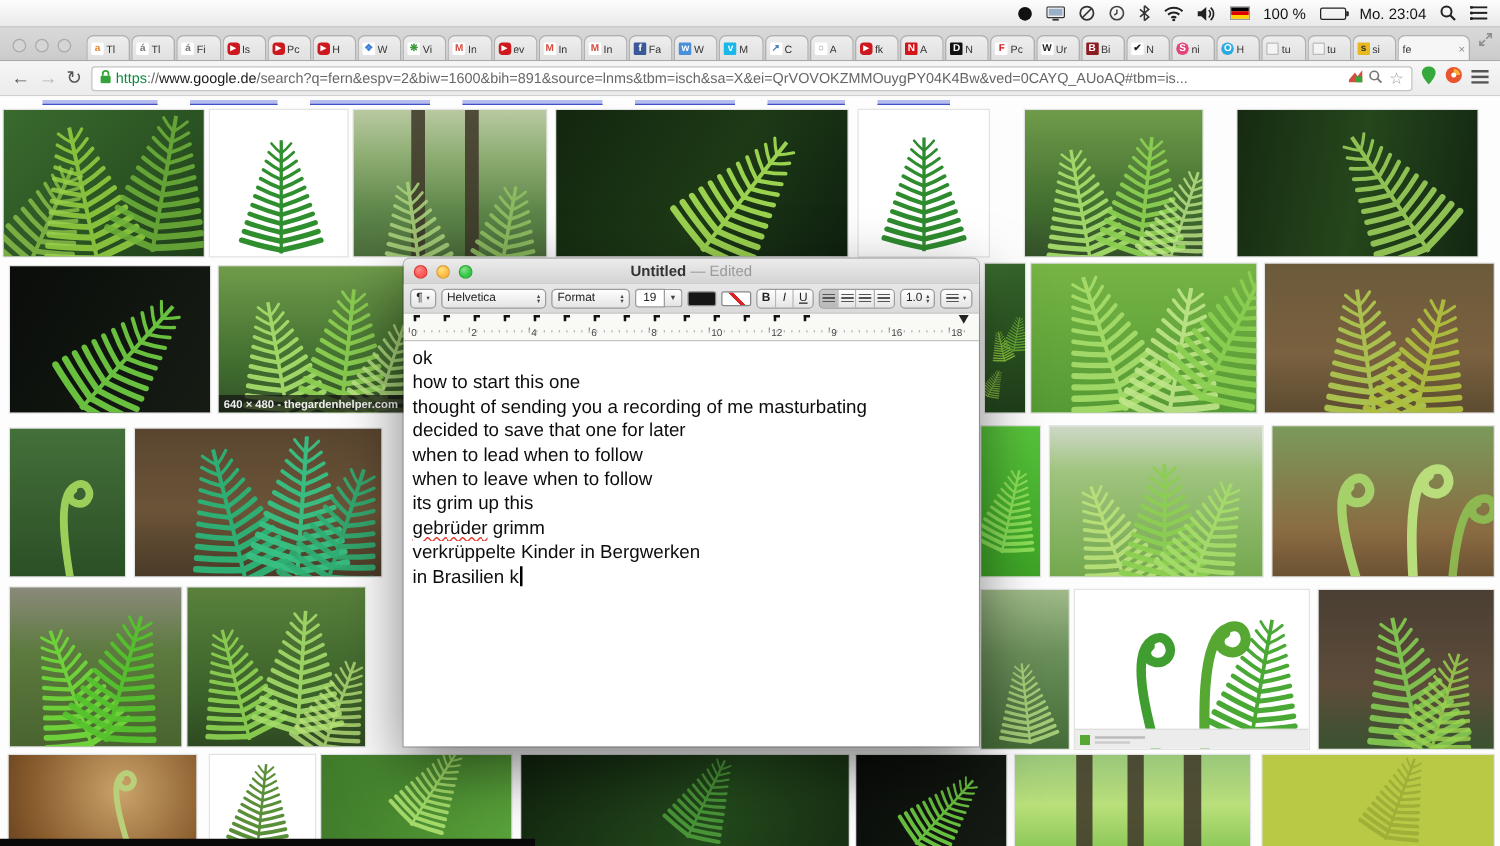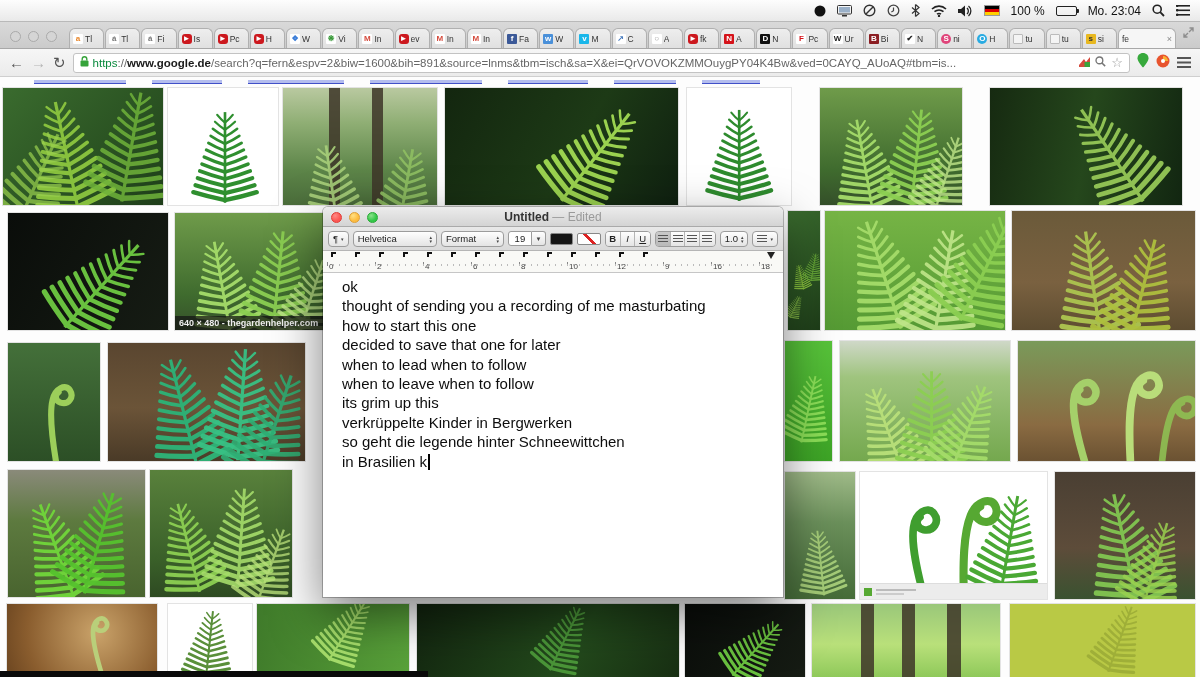--- a/index.html
+++ b/index.html
@@ -39,21 +39,21 @@
   .tclose{margin-left:auto;font-size:9px;color:#888;}
   .fsico{margin:0 2px 6px 6px;opacity:.55;}
 
   .btoolbar{height:28px;background:linear-gradient(#f6f6f6,#ebebeb);border-bottom:1px solid #cfcfcf;
     display:flex;align-items:center;gap:7px;padding:0 9px;}
   .navbtn{font-size:15px;color:#555;line-height:1;}
   .navbtn.dis{color:#b5b5b5;}
   .omnibox{flex:1;height:20px;background:#fff;border:1px solid #c3c3c3;border-radius:3px;
     display:flex;align-items:center;gap:4px;padding:0 6px;font-size:11.5px;white-space:nowrap;overflow:hidden;}
   .u-scheme{color:#0b8a3e;}
-  .u-host{color:#1a1a1a;font-weight:bold;}
+  .u-host{color:#1a1a1a;font-weight:normal;}
   .u-path{color:#666;}
   .u-sep{color:#666;}
   .ombright{margin-left:auto;display:flex;align-items:center;gap:5px;flex:0 0 auto;}
   .star{color:#9a9a9a;font-size:13px;}
 
   .linkstrip{height:9px;display:flex;align-items:center;gap:26px;padding-left:34px;background:#fdfdfd;}
   .rlink{height:4px;border-bottom:1px solid #4150c8;background:rgba(90,110,220,.45);}
 
   
   .gallery{position:absolute;top:64px;left:0;right:0;bottom:0;background:#fdfdfd;}
@@ -100,21 +100,21 @@
     font-size:9.5px;display:flex;align-items:center;justify-content:center;color:#222;}
   .sizearrow{width:14px;height:15px;border:1px solid #9c9c9c;border-left:none;border-radius:0 3px 3px 0;
     background:linear-gradient(#fefefe,#e4e4e4);font-size:6px;display:flex;align-items:center;justify-content:center;color:#444;}
   .te-ruler{height:22px;background:#f9f9f6;border-bottom:1px solid #c6c6c6;position:relative;font-size:8px;color:#444;}
   .rnum{position:absolute;bottom:1px;}
   .rtick{position:absolute;top:11px;width:1px;height:4px;background:#888;}
   .rminor{position:absolute;top:13px;width:1px;height:2px;background:#bbb;}
   .tabstop{position:absolute;top:1px;width:5px;height:5px;border-left:2px solid #111;border-top:2px solid #111;}
   .rmargin{position:absolute;top:1px;right:8px;width:0;height:0;
     border-left:4px solid transparent;border-right:4px solid transparent;border-top:7px solid #222;}
-  .te-text{flex:1;background:#fff;padding:4px 19px;font-size:15px;line-height:19.4px;color:#0d0d0d;overflow:hidden;}
+  .te-text{flex:1;background:#fff;padding:4px 7px;font-size:15px;line-height:19.4px;color:#0d0d0d;overflow:hidden;}
   .misspell{text-decoration:underline wavy #e23b2e 1px;text-underline-offset:2px;}
   .caret{display:inline-block;width:1.5px;height:16px;background:#000;vertical-align:-3px;margin-left:1px;}
 
   .bottom-sliver{position:absolute;left:0;bottom:0;width:428px;height:6px;background:#0a0a0a;z-index:30;}
 </style>
 </head>
 <body>
 
 <div class="screen">
 
@@ -1861,26 +1861,26 @@
         <span class="tabstop" style="left: 176px;"></span>
         <span class="tabstop" style="left: 200px;"></span>
         <span class="tabstop" style="left: 224px;"></span>
         <span class="tabstop" style="left: 248px;"></span>
         <span class="tabstop" style="left: 272px;"></span>
         <span class="tabstop" style="left: 296px;"></span>
         <span class="tabstop" style="left: 320px;"></span>
       </div>
     <div class="te-text" id="teText">
         <div>ok</div>
+        <div>how to start this one</div>
         <div>thought of sending you a recording of me masturbating</div>
-        <div>how to start this one</div>
         <div>decided to save that one for later</div>
         <div>when to lead when to follow</div>
         <div>when to leave when to follow</div>
         <div>its grim up this</div>
+        <div><span class="misspell">gebrüder</span> grimm</div>
         <div>verkrüppelte Kinder in Bergwerken</div>
-        <div>so geht die legende hinter Schneewittchen</div>
         <div>in Brasilien k<span class="caret"></span></div>
       </div>
   </div>
 
   <div class="bottom-sliver"></div>
 </div>
 
 </body></html>

